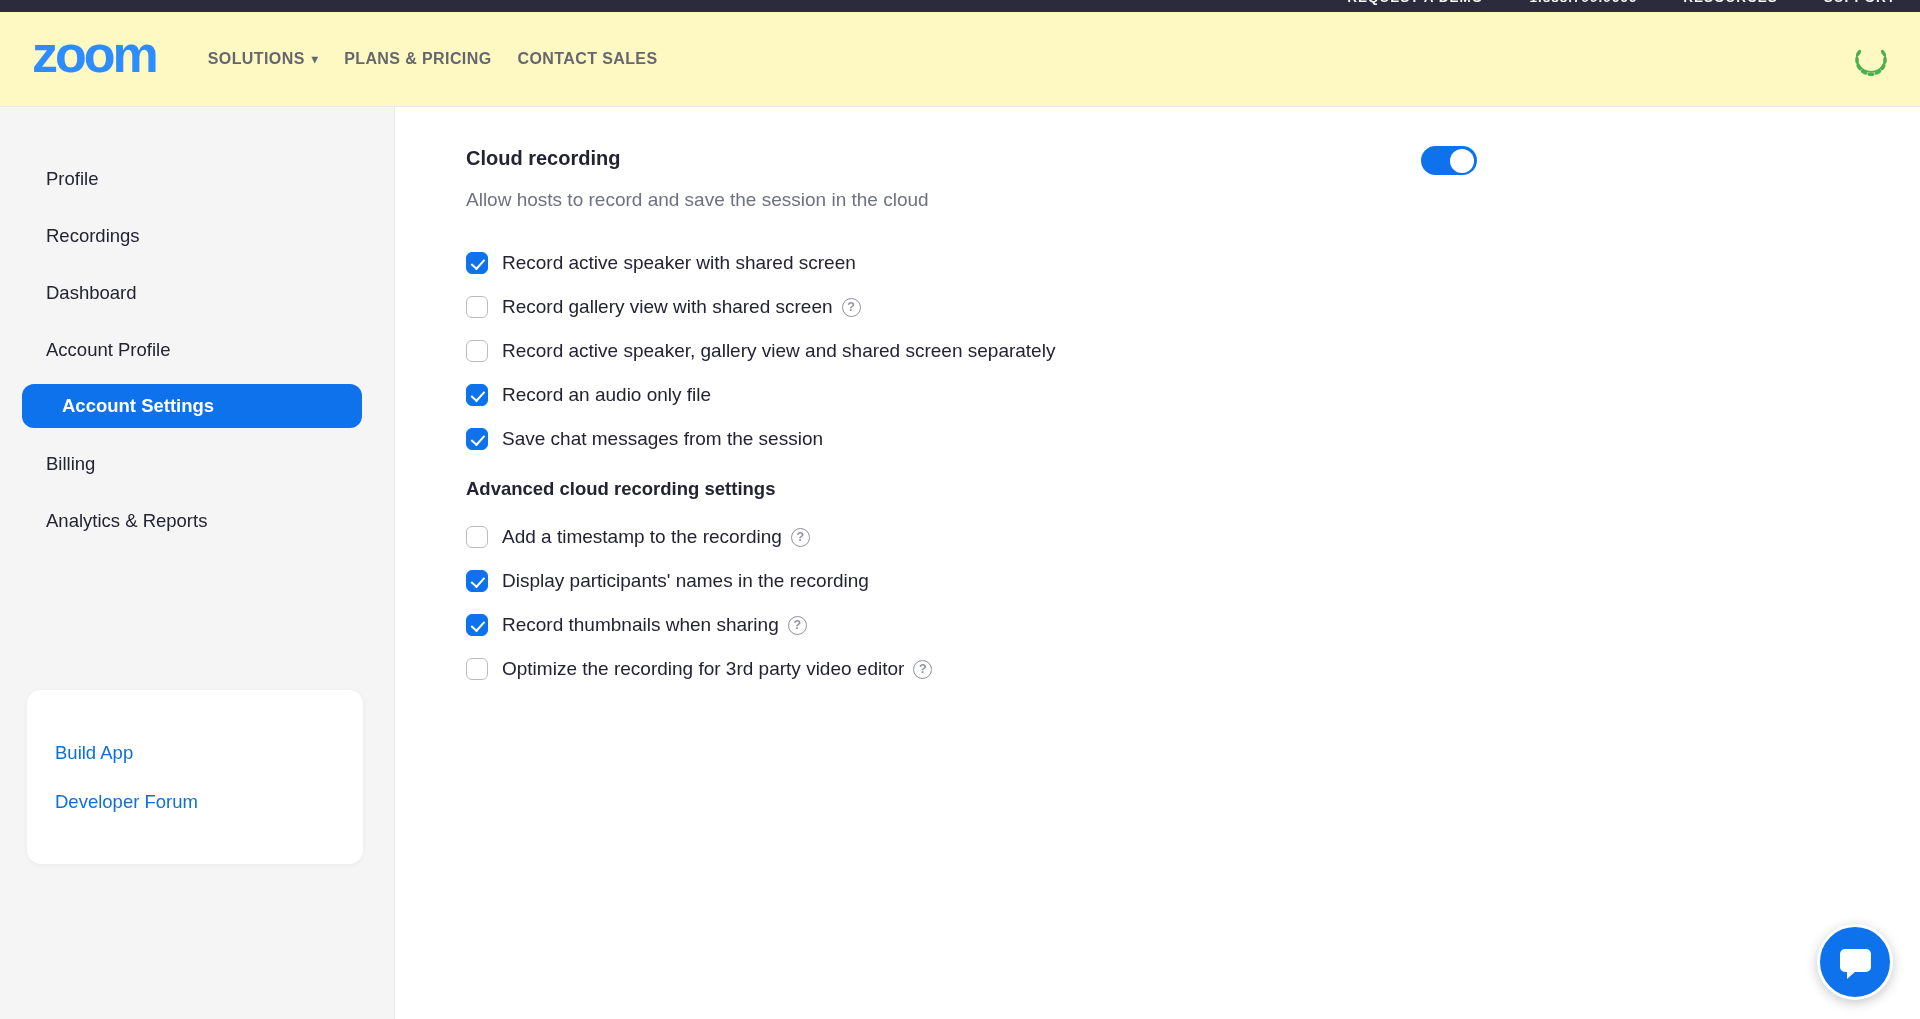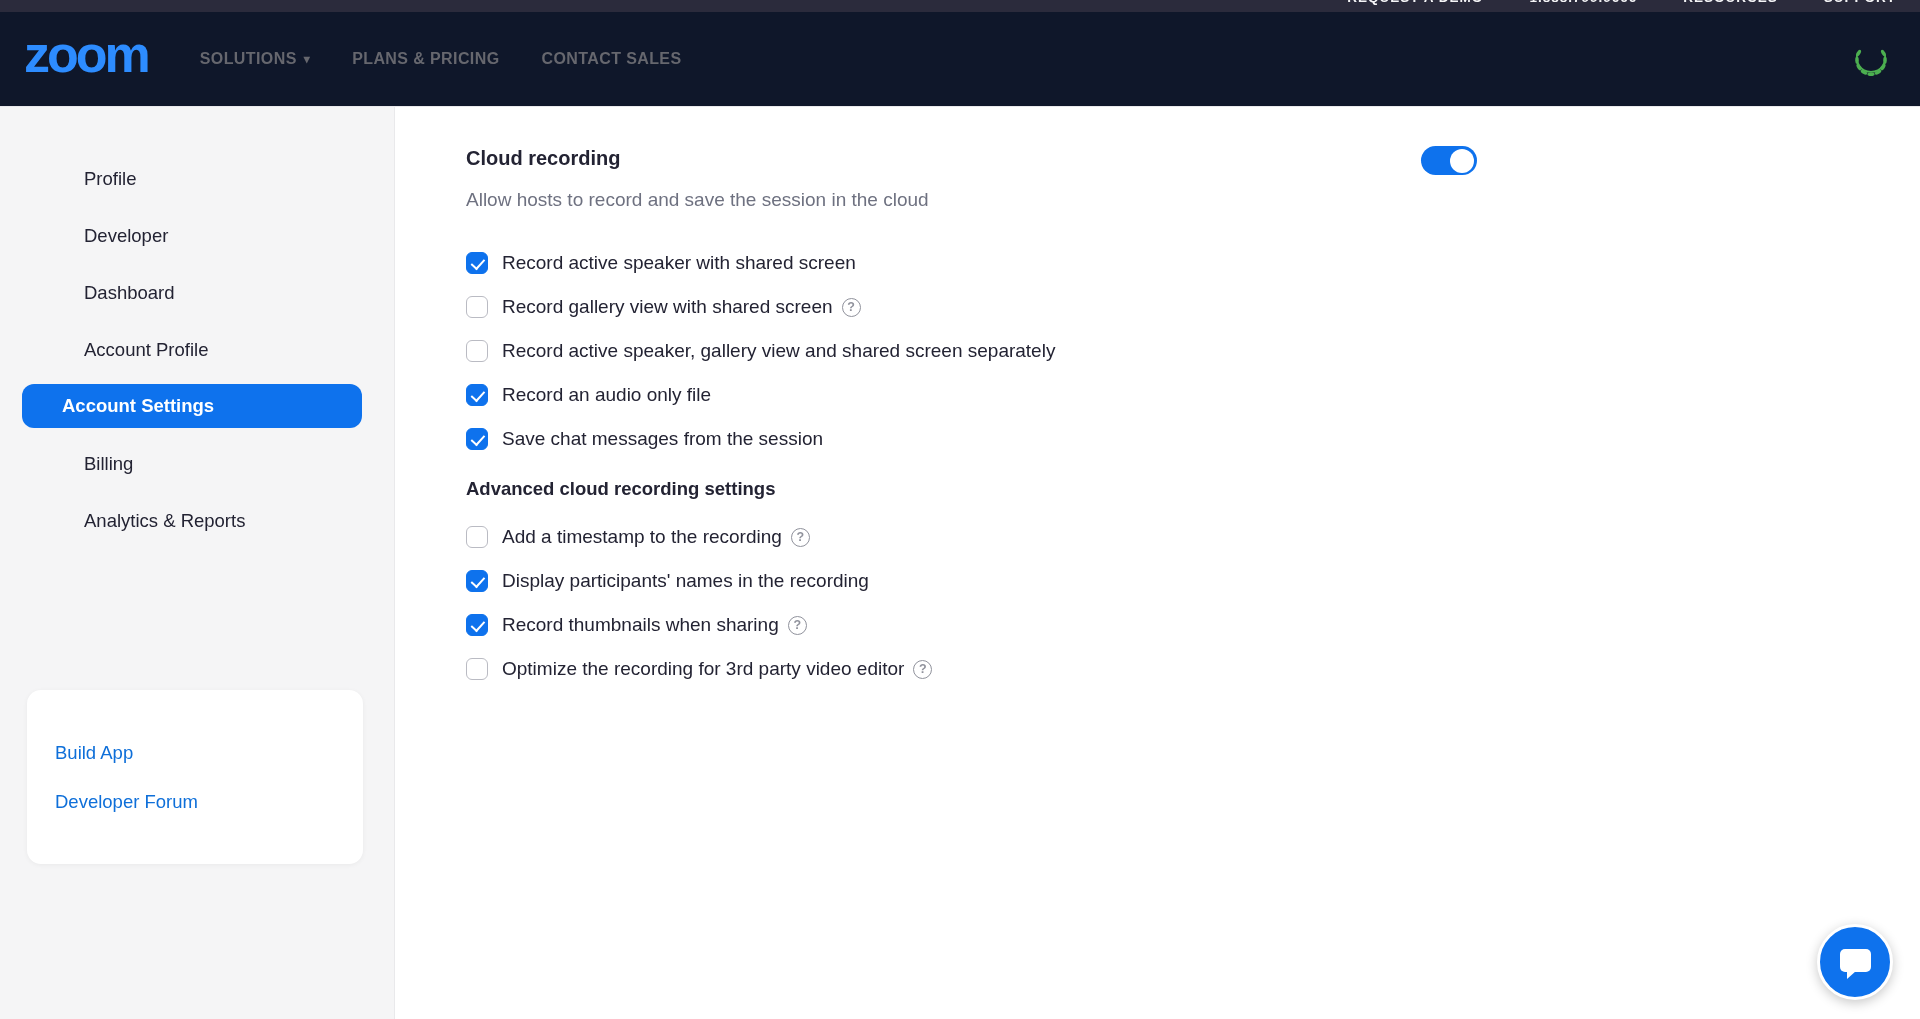--- a/index.html
+++ b/index.html
@@ -13,45 +13,45 @@
     position:absolute; left:0; top:0; width:1920px; height:12px;
     background:#2b2b3c; overflow:hidden; z-index:5;
   }
   .topbar-inner {
     position:absolute; top:-10px; right:24px; display:flex; gap:46px;
     color:#f5f5f7; font-size:13.5px; font-weight:bold; letter-spacing:1px; white-space:nowrap;
   }
   
   .header {
     position:absolute; left:0; top:12px; width:1920px; height:95px;
-    background:#0f172a; border-bottom:1px solid #e9e9ec;
-    display:flex; align-items:center; padding:0 28px 0 24px; z-index:4;
+    background:#fef9c3; border-bottom:1px solid #e9e9ec;
+    display:flex; align-items:center; padding:0 28px 0 32px; z-index:4;
   }
   .logo {
     font-size:52px; font-weight:bold; color:#2d8cff; letter-spacing:-3px;
     line-height:1; padding-bottom:10px; cursor:pointer;
   }
-  .main-nav { display:flex; gap:42px; margin-left:52px; }
+  .main-nav { display:flex; gap:26px; margin-left:52px; }
   .nav-item {
     font-size:16px; font-weight:bold; color:#66676e; letter-spacing:.4px;
     display:flex; align-items:center; gap:7px; cursor:pointer; white-space:nowrap;
   }
   .caret-icon { display:none; font-size:12px; color:#66676e; }
   .nav-item.caret .caret-icon { display:inline-block; }
   .header-spacer { flex:1; }
   .wreath { width:42px; height:42px; }
   
   .body { position:absolute; left:0; top:107px; width:1920px; height:912px; }
   .sidebar {
     position:absolute; left:0; top:0; width:395px; height:912px;
     background:#f5f5f6; border-right:1px solid #e9e9eb;
   }
   .side-list { padding-top:43px; }
   .side-item {
-    height:57px; display:flex; align-items:center; padding-left:84px;
+    height:57px; display:flex; align-items:center; padding-left:46px;
     font-size:18.5px; color:#232333; cursor:pointer; white-space:nowrap;
   }
   .side-item.active {
     height:44px; margin:6px 32px 7px 22px; padding-left:40px;
     background:var(--accent,#0e72ed); color:#fff; font-weight:bold; border-radius:12px;
   }
   .dev-card {
     position:absolute; left:27px; top:583px; width:336px; height:174px;
     background:#fff; border-radius:14px; box-shadow:0 1px 5px rgba(0,0,0,.05);
     display:flex; flex-direction:column; justify-content:center; padding:6px 0;
@@ -174,21 +174,21 @@
   </div>
 
   <div class="body">
 
     <div class="sidebar">
       <div class="side-list">
           <div class="side-item">
     <span>Profile</span>
   </div>
           <div class="side-item">
-    <span>Developer</span>
+    <span>Recordings</span>
   </div>
           <div class="side-item">
     <span>Dashboard</span>
   </div>
           <div class="side-item">
     <span>Account Profile</span>
   </div>
           <div class="side-item active">
     <span>Account Settings</span>
   </div>

